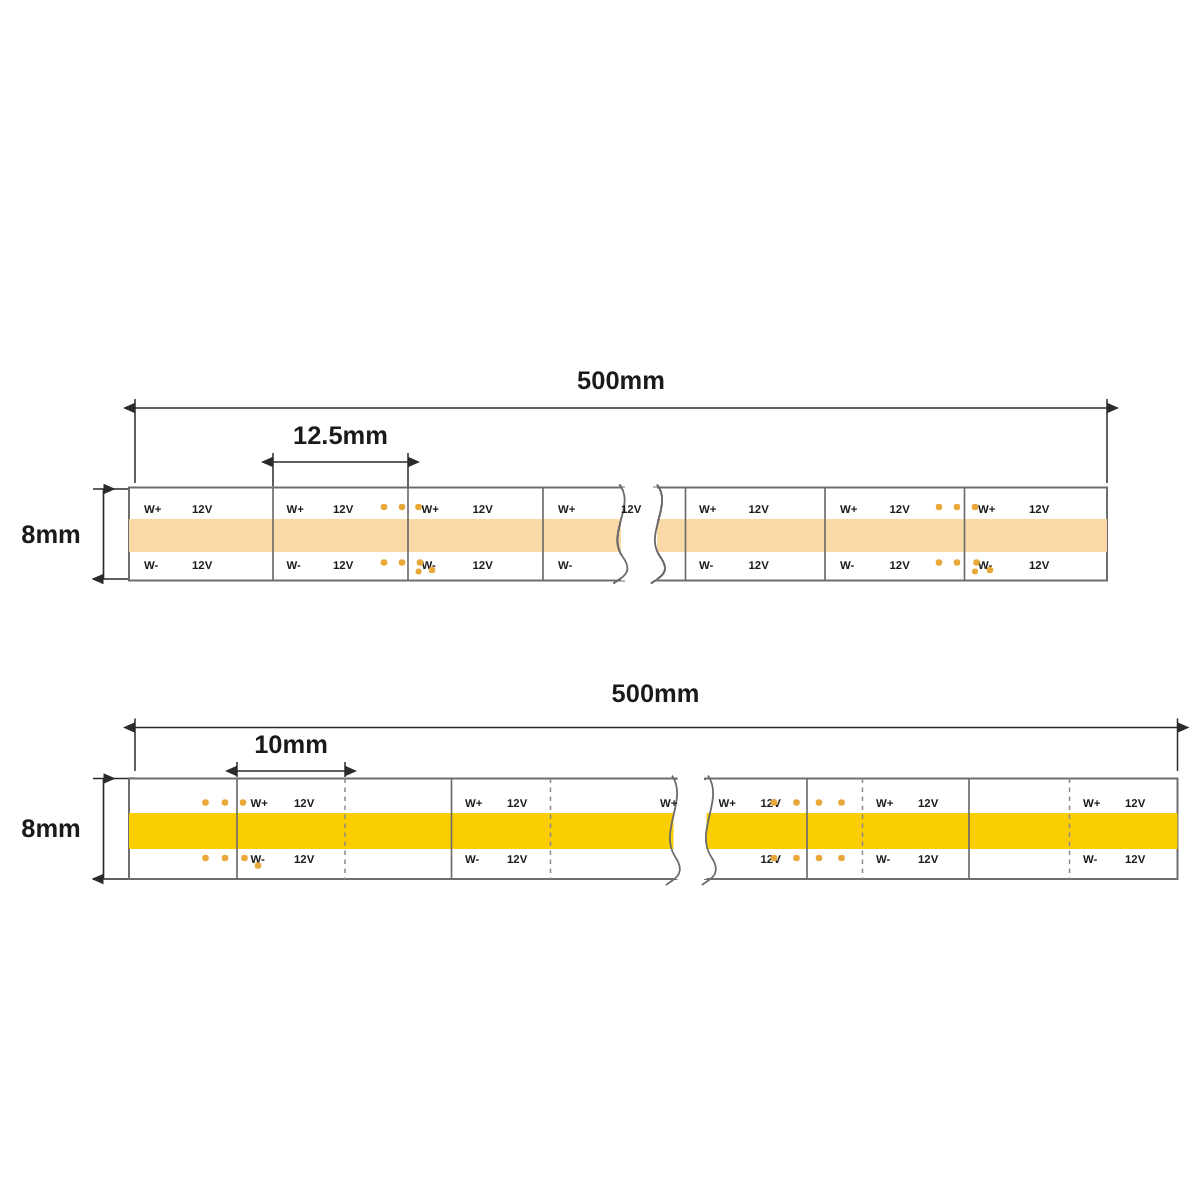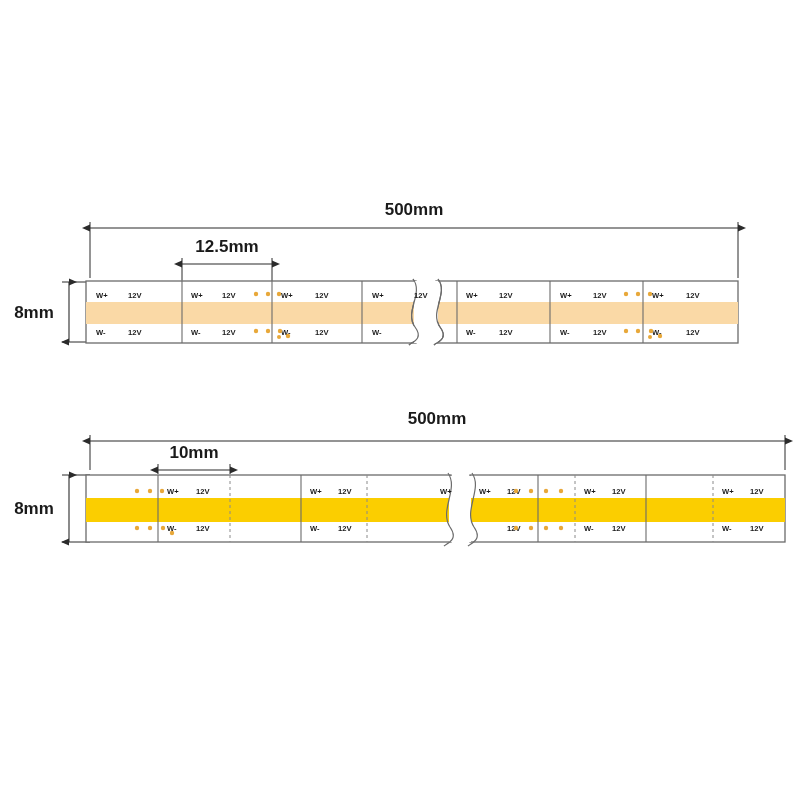--- a/index.html
+++ b/index.html
@@ -12,20 +12,21 @@
     width: 800px;
     height: 800px;
     font-family: "Liberation Sans", sans-serif;
     overflow: hidden;
   }
   #stage {
     position: relative;
     width: 800px;
     height: 565px;
     background: #ffffff;
+    margin-top: 44px;
   }
   svg#diagram {
     position: absolute;
     left: 0;
     top: 0;
     width: 800px;
     height: 800px;
     display: block;
   }
   .dim-label {

